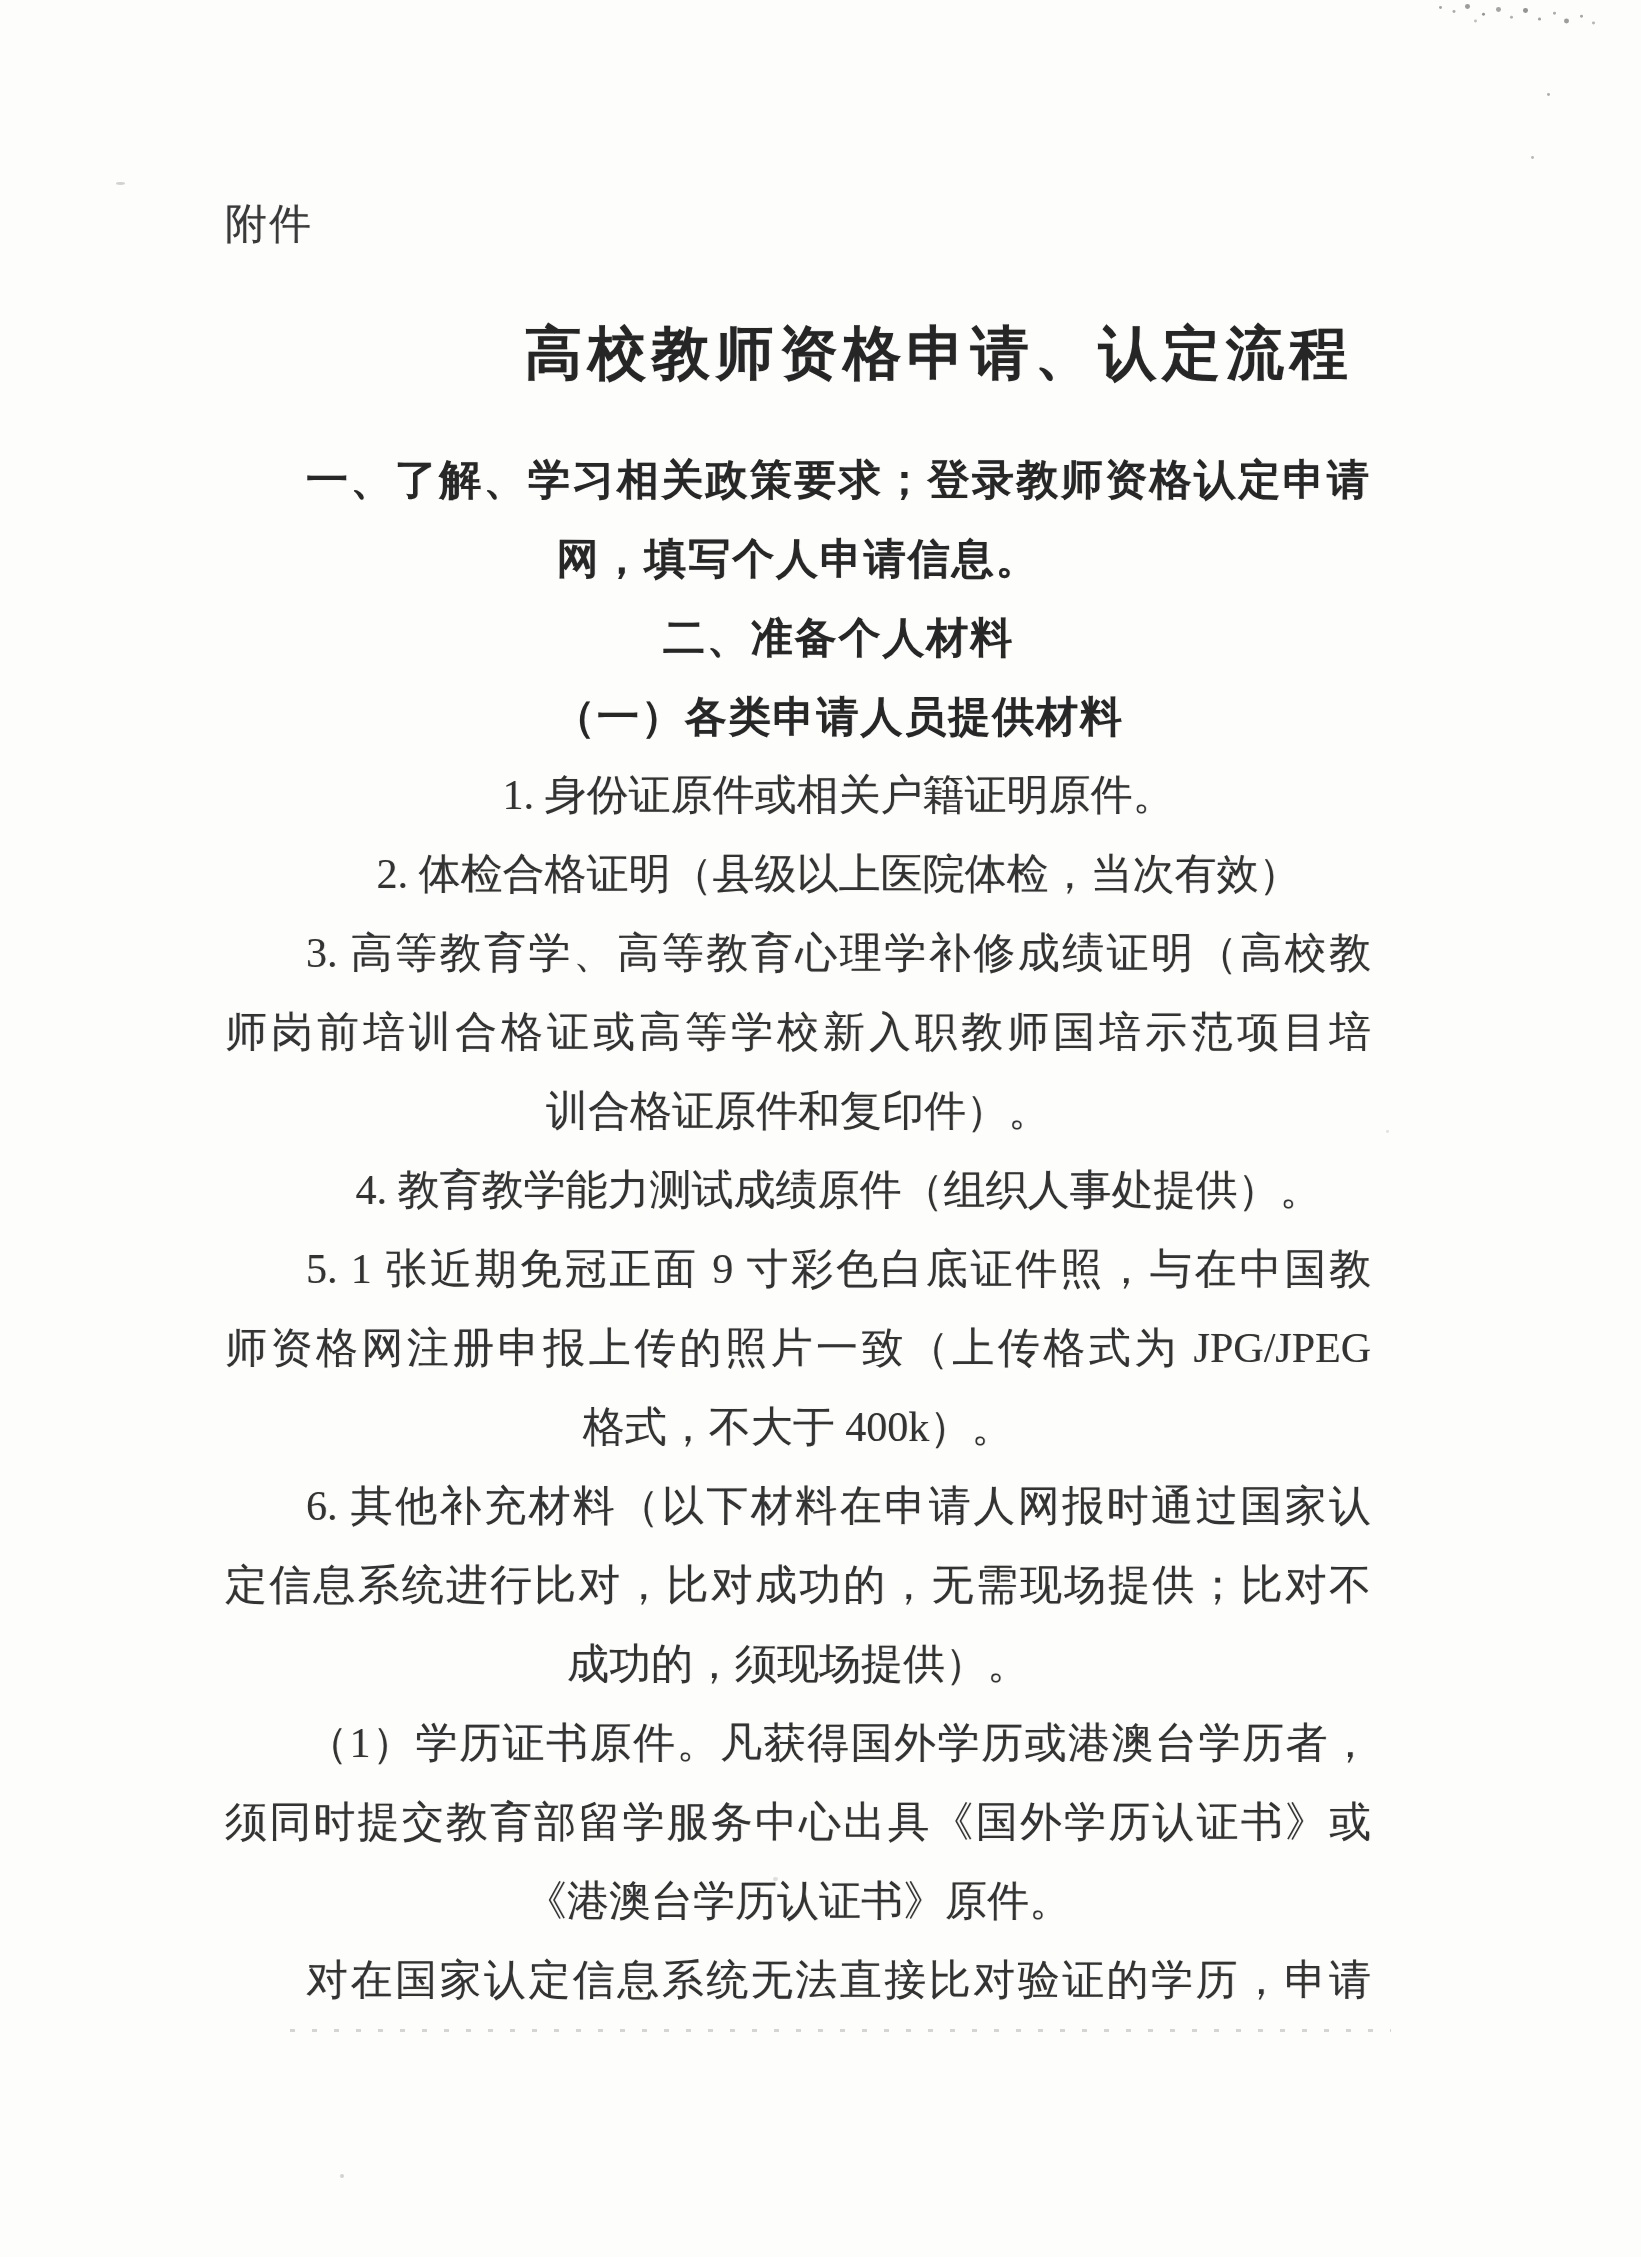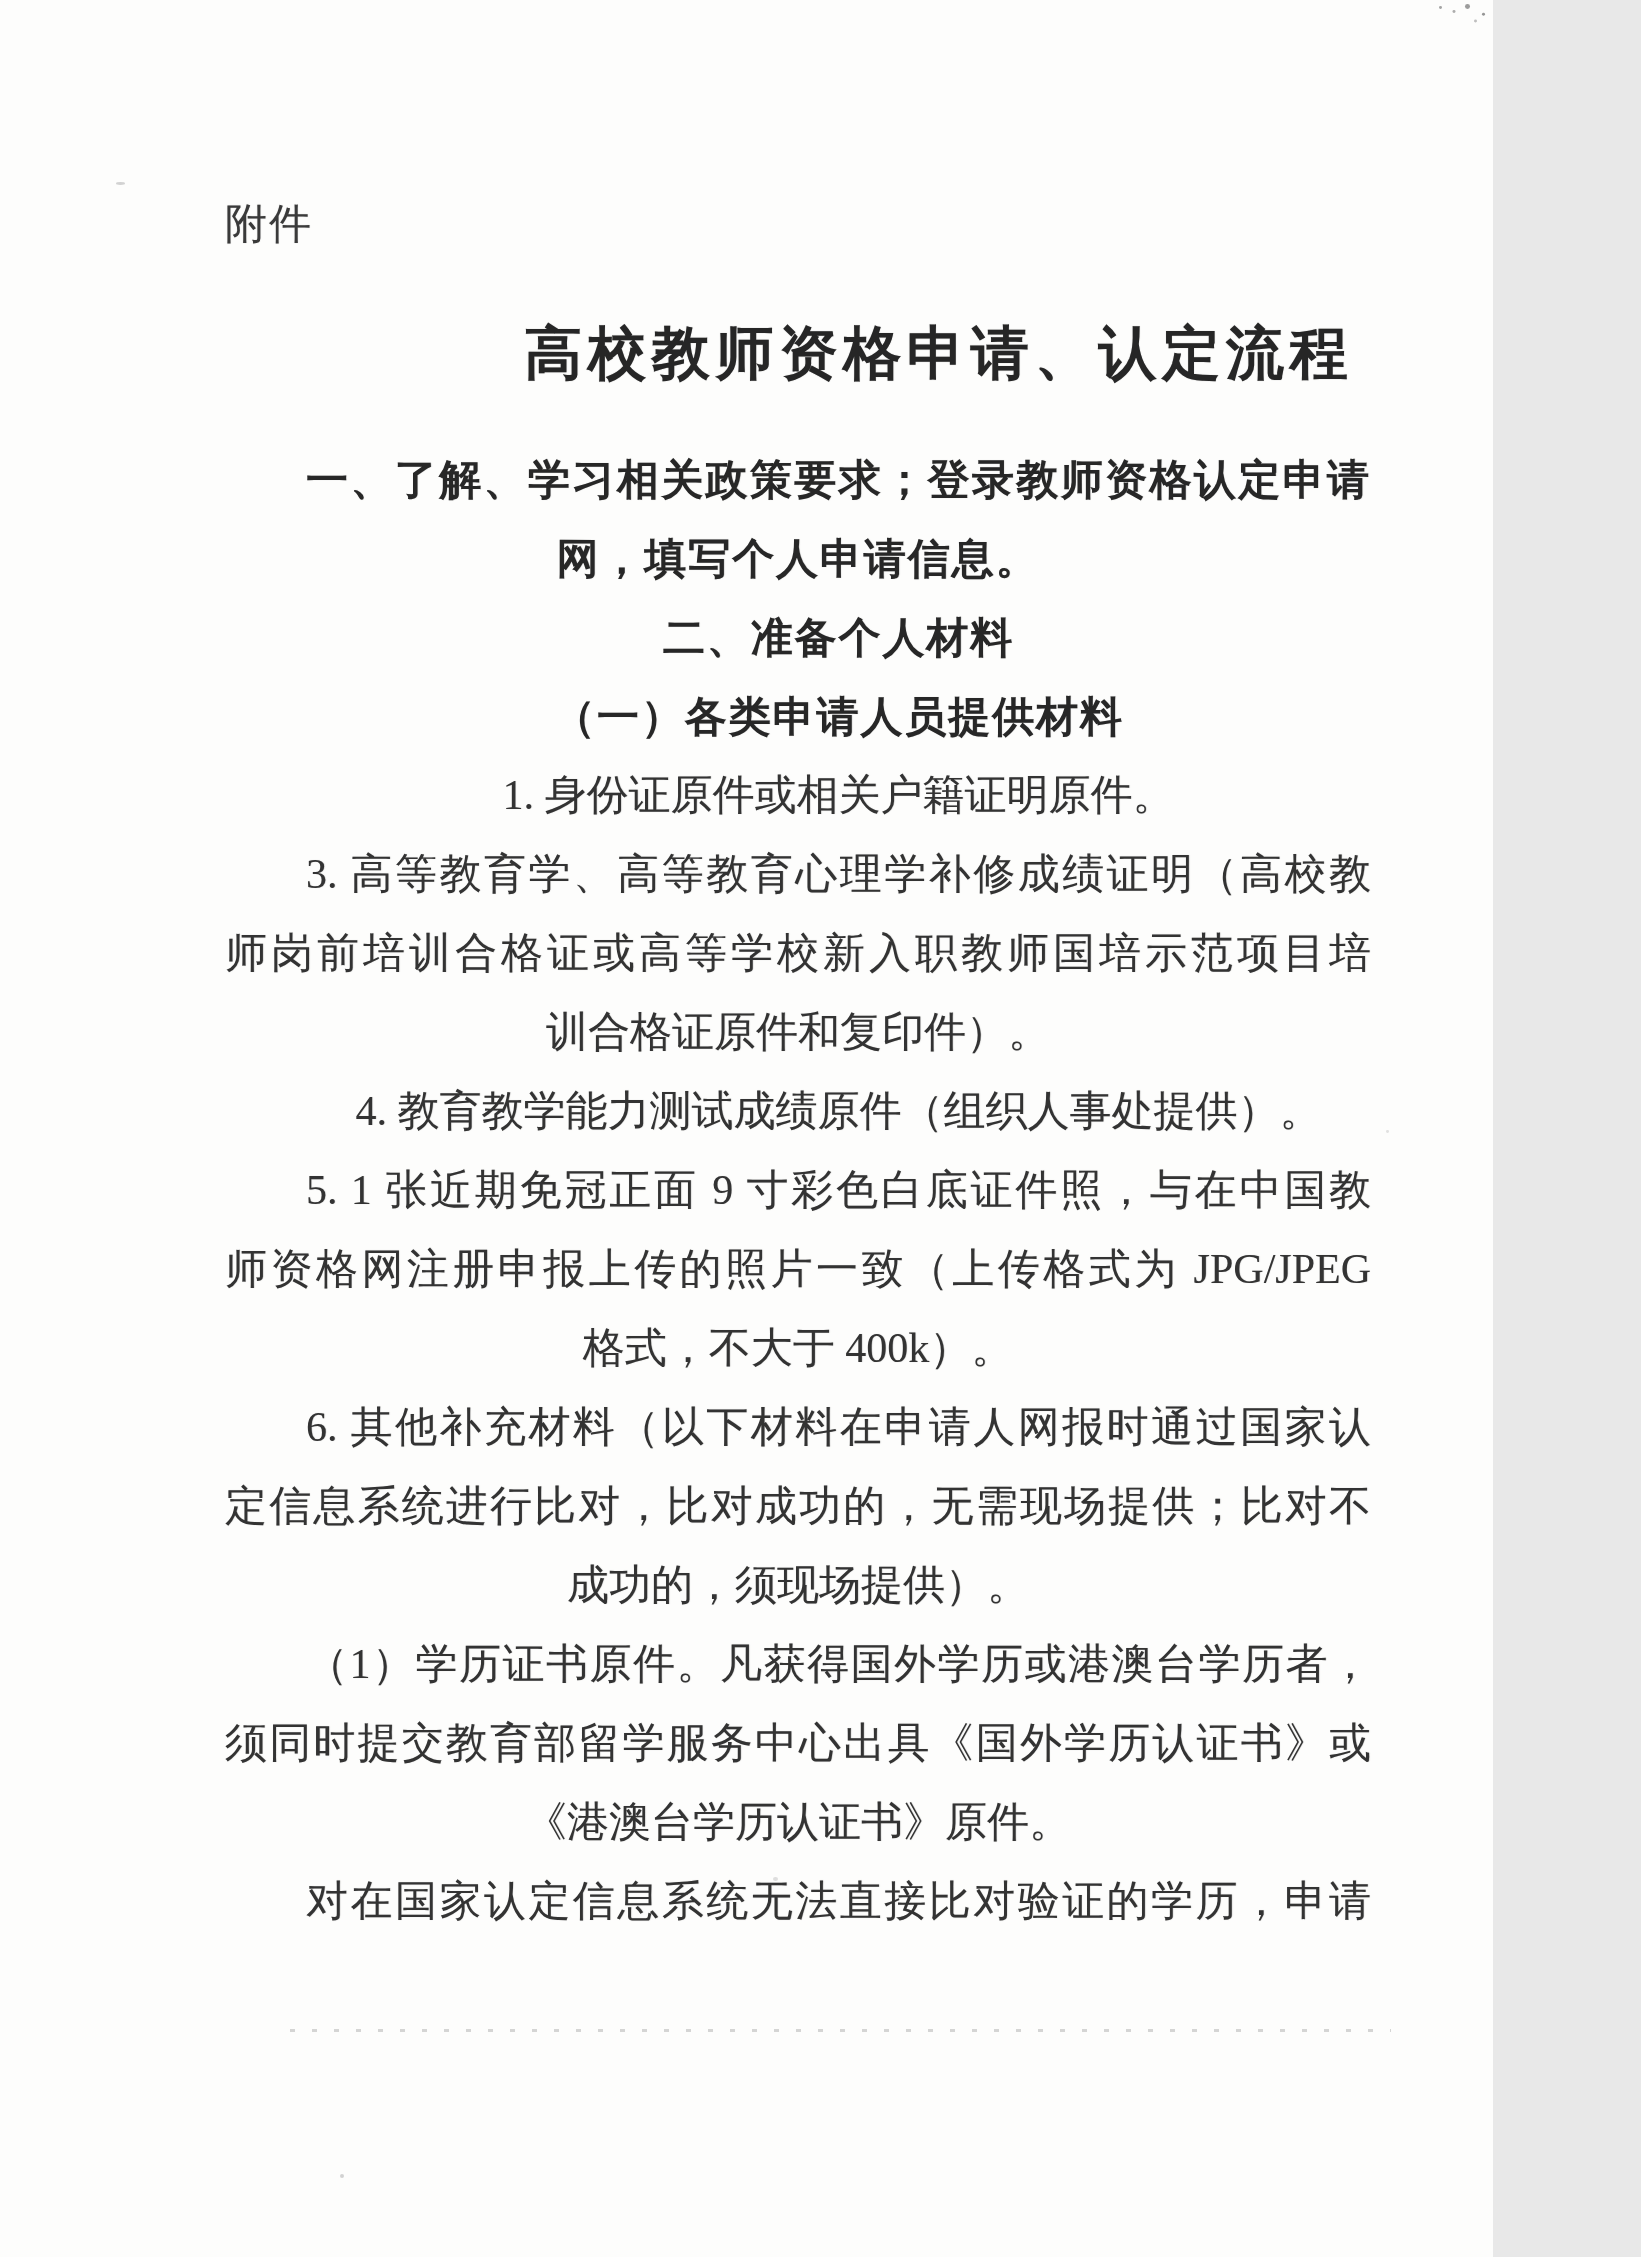--- a/index.html
+++ b/index.html
@@ -2,21 +2,21 @@
 <html><head>
 <meta charset="utf-8">
 <style>
   html, body {
     margin: 0;
     padding: 0;
     background: #e8e8e8;
   }
   .page {
     position: relative;
-    width: 1493px;
+    width: 1641px;
     height: 2257px;
     background: #fdfdfc;
     overflow: hidden;
     color: #2e2e2e;
     font-family: "Liberation Serif", "DejaVu Serif", serif;
   }
   
   .attachment {
     position: absolute;
     left: 225px;
@@ -129,20 +129,21 @@
   <div class="attachment">附件</div>
 
   <h1 class="title">高校教师资格申请、认定流程</h1>
 
   <div class="content">
     <div class="line bold indent full">一、了解、学习相关政策要求；登录教师资格认定申请</div>
     <div class="line bold">网，填写个人申请信息。</div>
     <div class="line bold indent">二、准备个人材料</div>
     <div class="line bold indent">（一）各类申请人员提供材料</div>
     <div class="line indent">1. 身份证原件或相关户籍证明原件。</div>
+    <div class="line indent">2. 体检合格证明（县级以上医院体检，当次有效）</div>
     <div class="line indent full">3. 高等教育学、高等教育心理学补修成绩证明（高校教</div>
     <div class="line full">师岗前培训合格证或高等学校新入职教师国培示范项目培</div>
     <div class="line">训合格证原件和复印件）。</div>
     <div class="line indent">4. 教育教学能力测试成绩原件（组织人事处提供）。</div>
     <div class="line indent full">5. 1 张近期免冠正面 9 寸彩色白底证件照，与在中国教</div>
     <div class="line full">师资格网注册申报上传的照片一致（上传格式为 JPG/JPEG</div>
     <div class="line">格式，不大于 400k）。</div>
     <div class="line indent full">6. 其他补充材料（以下材料在申请人网报时通过国家认</div>
     <div class="line full">定信息系统进行比对，比对成功的，无需现场提供；比对不</div>
     <div class="line">成功的，须现场提供）。</div>

